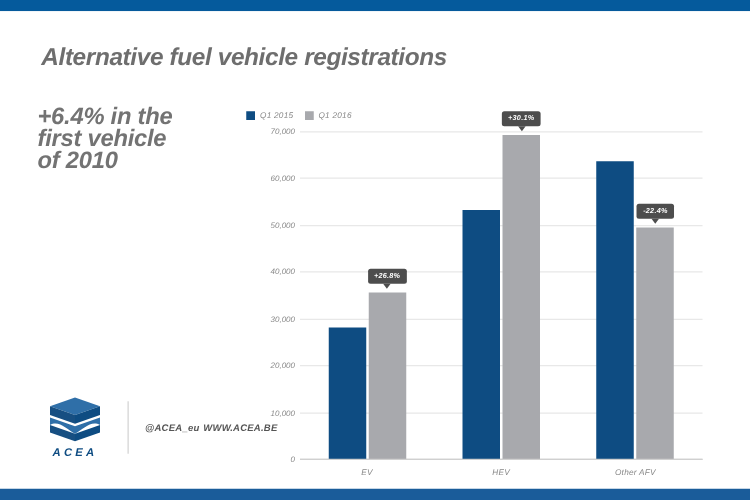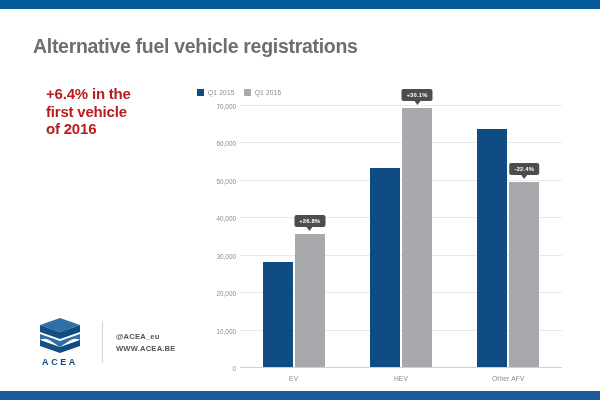--- a/index.html
+++ b/index.html
@@ -5,30 +5,30 @@
   html,body{margin:0;padding:0;}
   body{
     width:600px;height:400px;
     background:#ffffff;
     font-family:"Liberation Sans", sans-serif;
     overflow:hidden;
     position:relative;
   }
   .bar-top{position:absolute;left:0;top:0;width:600px;height:9px;background:#055a9c;}
   .bar-bottom{position:absolute;left:0;bottom:0;width:600px;height:9px;background:#1a5c9a;}
-  .canvas{position:absolute;left:0;top:9px;width:600px;height:318px;background:#fff;}
+  .canvas{position:absolute;left:0;top:9px;width:600px;height:318px;background:#fff;font-style:italic;}
 
   .title{
     position:absolute;left:33px;top:26px;
     font-size:19.5px;font-weight:bold;color:#6e6e6e;
     letter-spacing:-0.3px;white-space:nowrap;
   }
   .subtitle{
-    position:absolute;left:46px;top:76px;width:140px;
-    font-size:15px;font-weight:bold;color:#b91c1c;
+    position:absolute;left:30px;top:76px;width:140px;
+    font-size:19px;font-weight:bold;color:#737373;
     line-height:17.5px;letter-spacing:-0.2px;
   }
 
   
   .legend{position:absolute;left:197px;top:80px;display:flex;align-items:center;gap:9px;}
   .leg-item{display:flex;align-items:center;gap:4px;}
   .leg-sw{width:7px;height:7px;display:inline-block;}
   .leg-tx{font-size:6.6px;color:#888;letter-spacing:0.2px;}
 
   
@@ -67,34 +67,34 @@
   .xlabels{position:absolute;left:18px;right:0;top:100%;margin-top:7px;
            display:flex;justify-content:space-around;}
   .xlab{font-size:6.6px;color:#8a8a8a;text-align:center;width:64px;letter-spacing:0.2px;}
 
   
   .footer{position:absolute;left:34px;top:308px;display:flex;align-items:center;}
   .logo{width:52px;display:flex;flex-direction:column;align-items:center;text-align:center;}
   .logo-mark{width:46px;height:38px;}
   .logo-word{font-size:9px;font-weight:bold;color:#0e4c82;letter-spacing:2.6px;margin-top:2px;}
   .divider{width:1px;height:42px;background:#d4d4d4;margin:0 13px 0 16px;}
-  .contact{display:flex;flex-direction:column;justify-content:center;gap:3px;}
+  .contact{display:flex;justify-content:center;gap:3px;}
   .contact div{font-size:7.6px;font-weight:bold;color:#555;letter-spacing:0.2px;}
 </style>
 </head>
 <body>
 
 <div class="bar-top"></div>
 <div class="canvas">
 
   <div class="title">Alternative fuel vehicle registrations</div>
   <div class="subtitle">
       <div>+6.4% in the</div>
       <div>first vehicle</div>
-      <div>of 2016</div>
+      <div>of 2010</div>
     </div>
 
   <div class="legend">
     <div class="leg-item">
       <span class="leg-sw" style="background: rgb(14, 76, 130);"></span>
       <span class="leg-tx">Q1 2015</span>
     </div>
     <div class="leg-item">
       <span class="leg-sw" style="background: rgb(168, 169, 173);"></span>
       <span class="leg-tx">Q1 2016</span>

